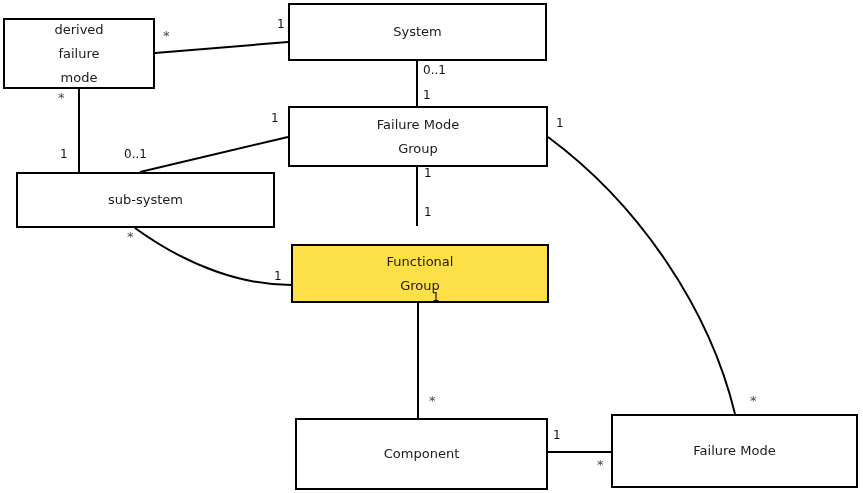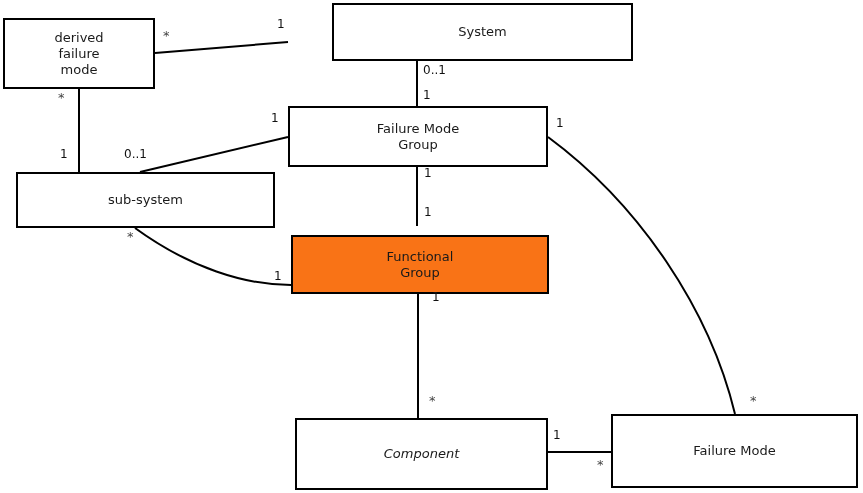--- a/index.html
+++ b/index.html
@@ -28,21 +28,21 @@
     position: absolute;
     box-sizing: border-box;
     border: 2px solid #000000;
     background: #ffffff;
     display: flex;
     align-items: center;
     justify-content: center;
     text-align: center;
     color: #1a1a1a;
     font-size: 13px;
-    line-height: 16px;
+    line-height: 24px;
     font-family: "DejaVu Sans", sans-serif;
     z-index: 3;
   }
   .uml-class .class-name {
     display: block;
     white-space: pre-line;
     padding: 0 6px;
   }
   .mult-label {
     position: absolute;
@@ -74,36 +74,36 @@
       <path d="M 548 137 C 640 205 710 310 735 414" fill="none" stroke="#000000" stroke-width="2" stroke-linecap="butt"></path>
       <path d="M 548 452 L 611 452" fill="none" stroke="#000000" stroke-width="2" stroke-linecap="butt"></path>
     </svg>
 
   <div id="class-layer">
       <div class="uml-class" style="left: 3px; top: 18px; width: 152px; height: 71px; border-color: rgb(0, 0, 0); background: rgb(255, 255, 255);">
         <span class="class-name" style="color: rgb(26, 26, 26);">derived
 failure
 mode</span>
       </div>
-      <div class="uml-class" style="left: 288px; top: 3px; width: 301px; height: 58px; border-color: rgb(0, 0, 0); background: rgb(255, 255, 255); margin-left: 44px;">
+      <div class="uml-class" style="left: 288px; top: 3px; width: 259px; height: 58px; border-color: rgb(0, 0, 0); background: rgb(255, 255, 255);">
         <span class="class-name" style="color: rgb(26, 26, 26);">System</span>
       </div>
       <div class="uml-class" style="left: 288px; top: 106px; width: 260px; height: 61px; border-color: rgb(0, 0, 0); background: rgb(255, 255, 255);">
         <span class="class-name" style="color: rgb(26, 26, 26);">Failure Mode
 Group</span>
       </div>
       <div class="uml-class" style="left: 16px; top: 172px; width: 259px; height: 56px; border-color: rgb(0, 0, 0); background: rgb(255, 255, 255);">
         <span class="class-name" style="color: rgb(26, 26, 26);">sub-system</span>
       </div>
-      <div class="uml-class" style="left: 291px; top: 235px; width: 258px; height: 59px; border-color: rgb(0, 0, 0); background: #f97316;">
+      <div class="uml-class" style="left: 291px; top: 244px; width: 258px; height: 59px; border-color: rgb(0, 0, 0); background: #fde047;">
         <span class="class-name" style="color: rgb(26, 26, 26);">Functional
 Group</span>
       </div>
       <div class="uml-class" style="left: 295px; top: 418px; width: 253px; height: 72px; border-color: rgb(0, 0, 0); background: rgb(255, 255, 255);">
-        <span class="class-name" style="color: rgb(26, 26, 26); font-style: italic;">Component</span>
+        <span class="class-name" style="color: rgb(26, 26, 26);">Component</span>
       </div>
       <div class="uml-class" style="left: 611px; top: 414px; width: 247px; height: 74px; border-color: rgb(0, 0, 0); background: rgb(255, 255, 255);">
         <span class="class-name" style="color: rgb(26, 26, 26);">Failure Mode</span>
       </div>
     </div>
 
   <div id="label-layer">
       <span class="mult-label star" style="left: 163px; top: 30px;">*</span>
       <span class="mult-label" style="left: 277px; top: 18px;">1</span>
       <span class="mult-label star" style="left: 58px; top: 92px;">*</span>

